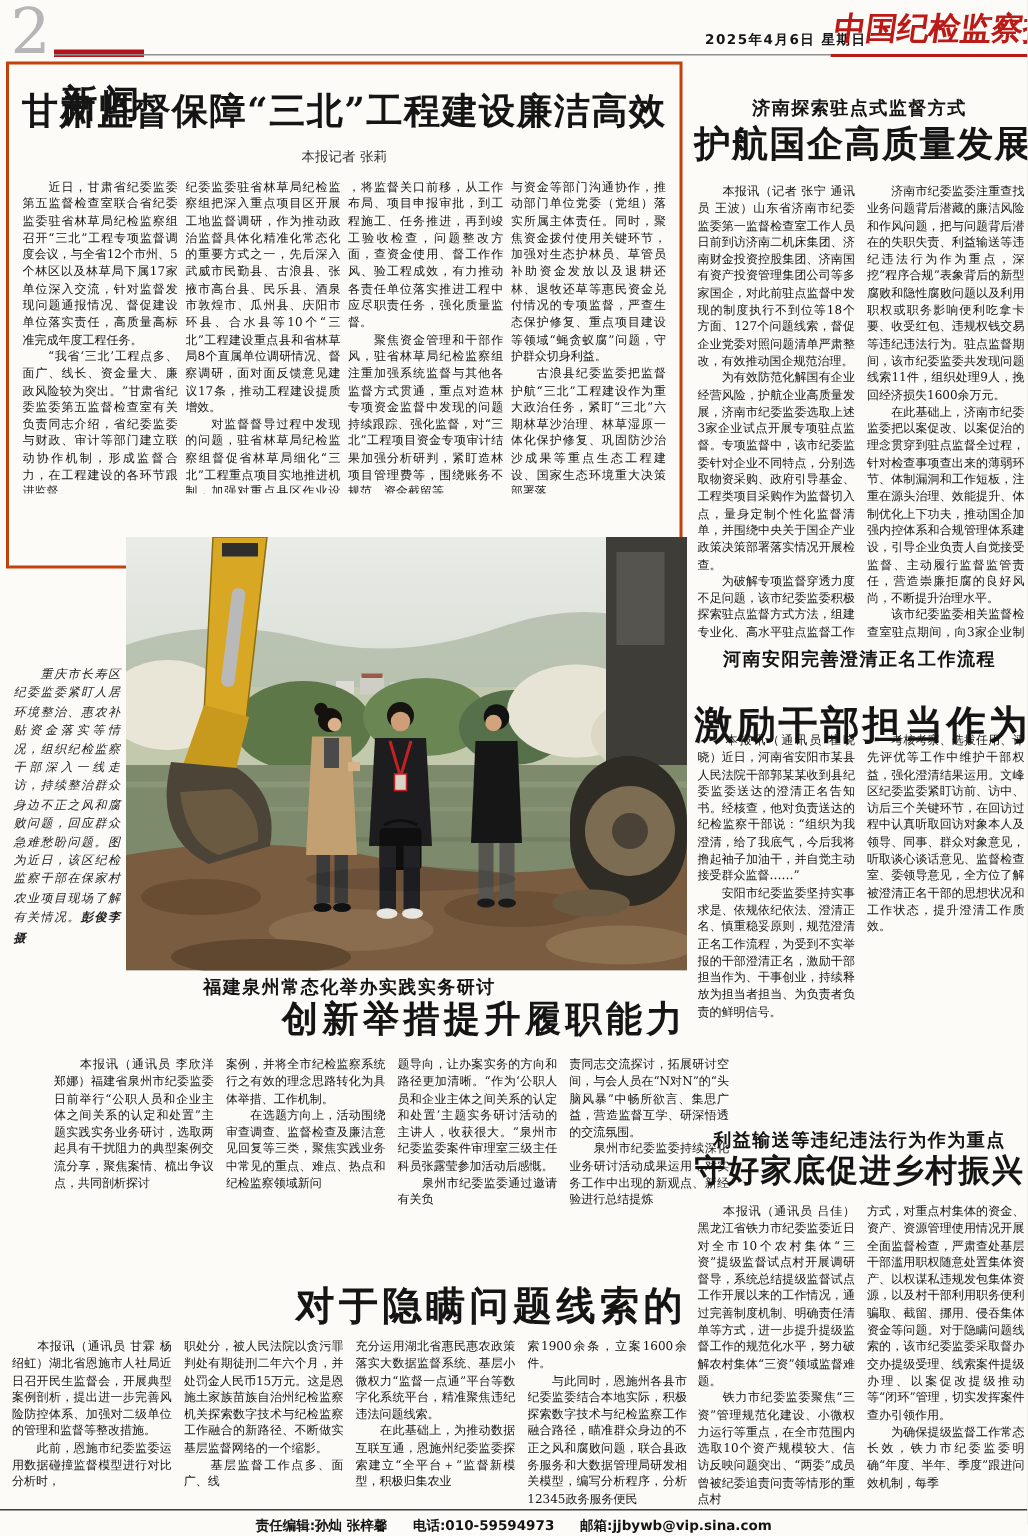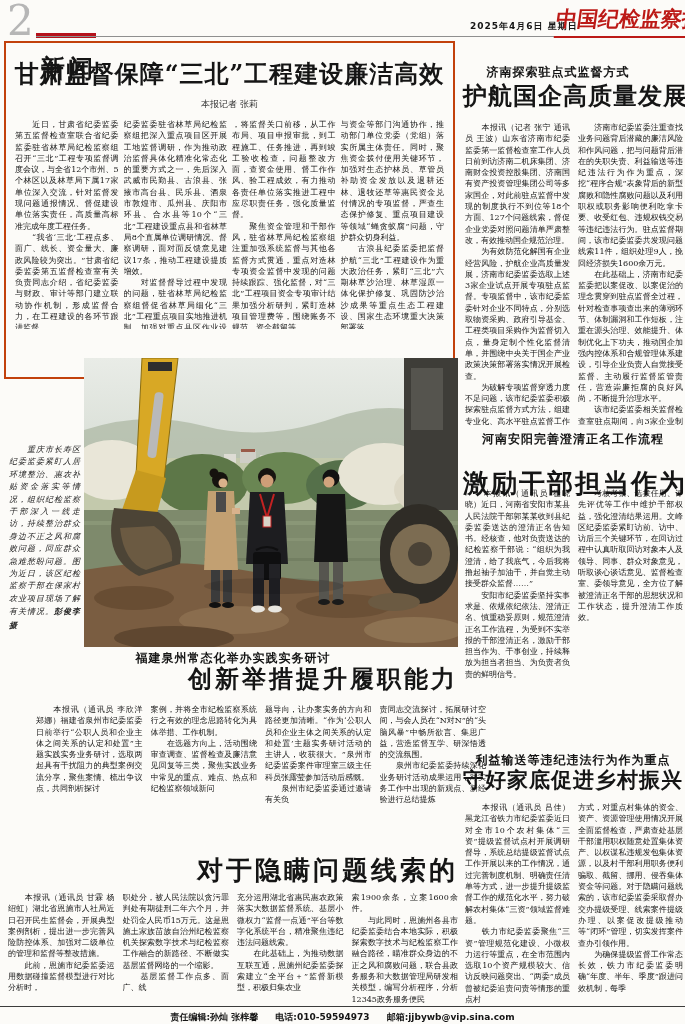--- a/index.html
+++ b/index.html
@@ -26,21 +26,21 @@
                  font-style:italic;text-align:justify;white-space:pre-wrap;color:#222;}
   .photo-credit{font-weight:700;font-style:italic;}
   .photo-frame{position:absolute;left:84px;top:358px;width:374px;height:289px;background:#cfd5cc;}
   .photo-frame svg{display:block;width:100%;height:100%;}
   
   .kicker{position:absolute;text-align:center;font-size:12px;font-weight:700;letter-spacing:1px;
           font-family:"DejaVu Sans","Liberation Sans",sans-serif;white-space:nowrap;}
   .headline2{position:absolute;text-align:right;font-weight:900;white-space:nowrap;}
   .colwrap{position:absolute;display:flex;gap:8px;}
   
-  .jinan-kicker{left:450px;top:64px;width:216px;}
+  .jinan-kicker{left:465px;top:64px;width:216px;}
   .jinan-headline{left:463px;top:80px;width:220px;font-size:24px;letter-spacing:1px;}
   .jinan-cols{left:465px;top:122px;width:218px;height:304px;}
   .anyang-kicker{left:465px;top:431px;width:216px;}
   .anyang-headline{left:463px;top:446px;width:220px;font-size:26px;letter-spacing:2px;margin-top:20px;}
   .anyang-cols{left:465px;top:488px;width:218px;height:254px;}
   .tieli-kicker{left:465px;top:752px;width:216px;}
   .tieli-headline{left:463px;top:766px;width:220px;font-size:21px;letter-spacing:1px;}
   .tieli-cols{left:465px;top:802px;width:218px;height:202px;}
   
   .quanzhou-kicker{left:8px;top:650px;width:450px;}

